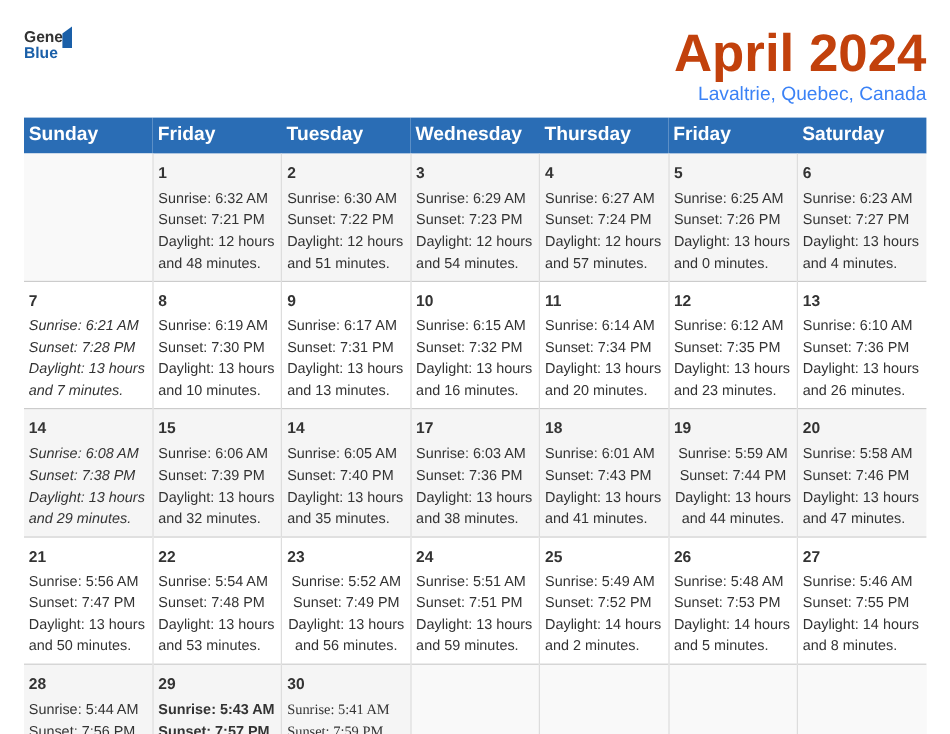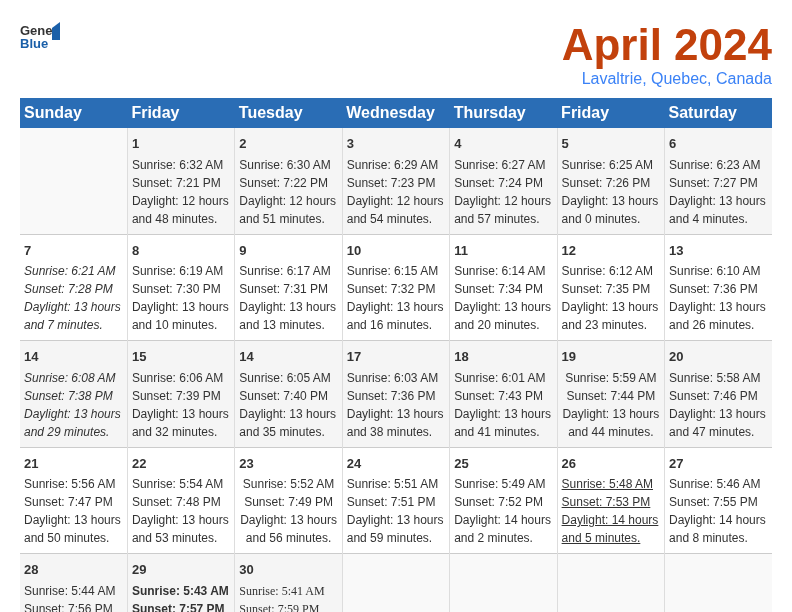--- a/index.html
+++ b/index.html
@@ -295,21 +295,21 @@
         </td>
         <td>
           <span class="day-number">25</span>
           <div class="day-info" style="white-space: pre-line;">Sunrise: 5:49 AM
 Sunset: 7:52 PM
 Daylight: 14 hours
 and 2 minutes.</div>
         </td>
         <td>
           <span class="day-number">26</span>
-          <div class="day-info" style="white-space: pre-line; text-decoration: underline;">Sunrise: 5:48 AM
+          <div class="day-info" style="white-space: pre-line;">Sunrise: 5:48 AM
 Sunset: 7:53 PM
 Daylight: 14 hours
 and 5 minutes.</div>
         </td>
         <td>
           <span class="day-number">27</span>
           <div class="day-info" style="white-space: pre-line;">Sunrise: 5:46 AM
 Sunset: 7:55 PM
 Daylight: 14 hours
 and 8 minutes.</div>

